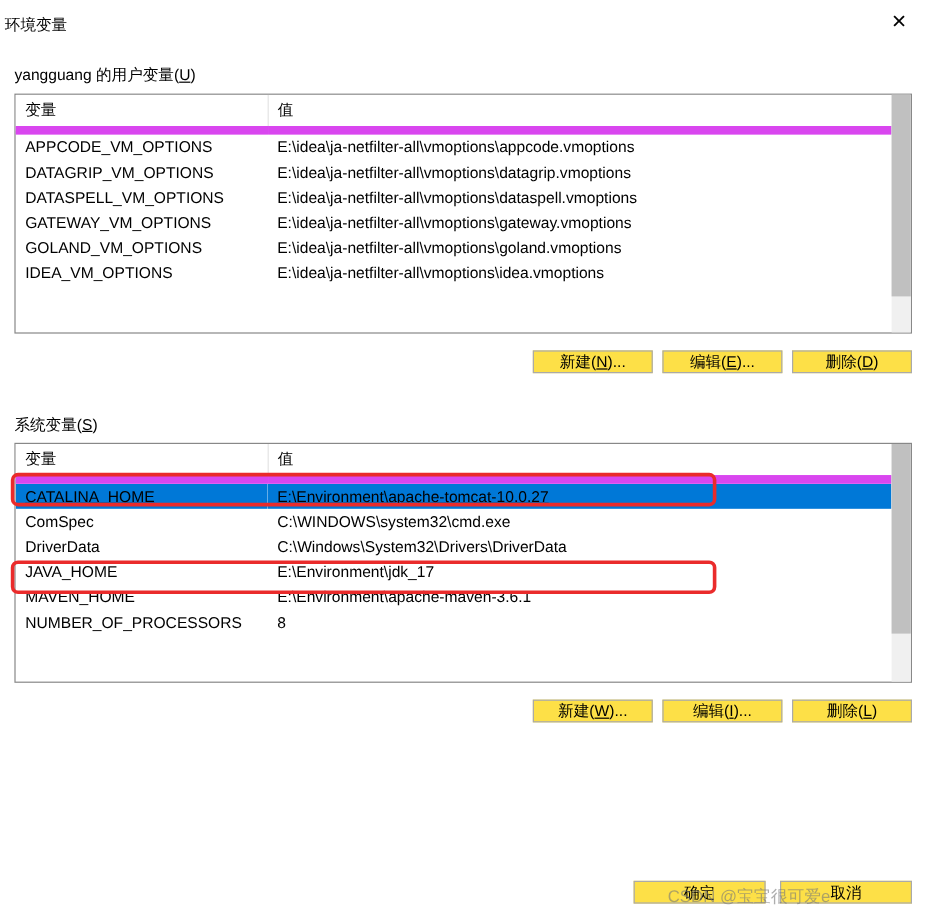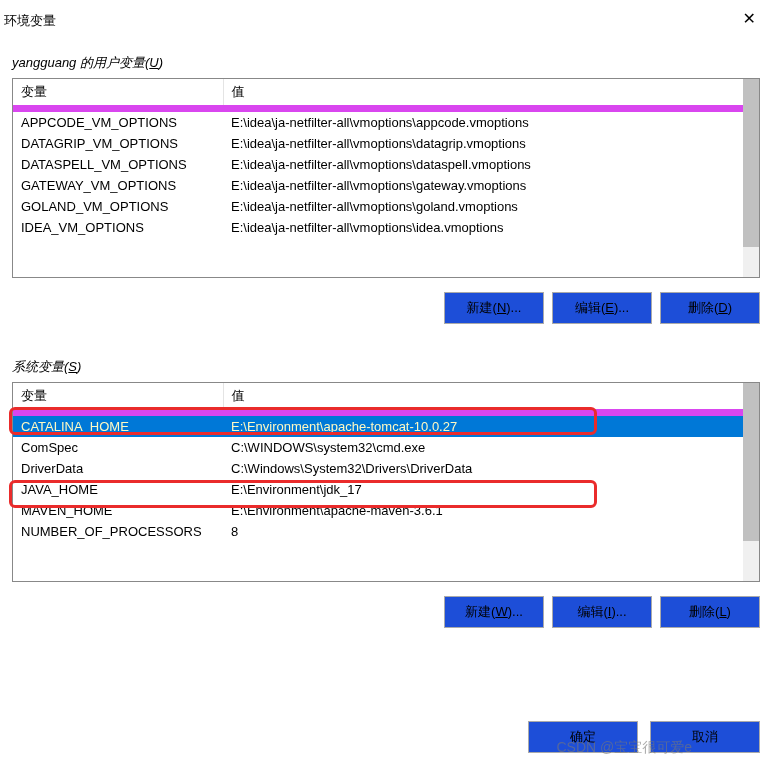--- a/index.html
+++ b/index.html
@@ -1,33 +1,33 @@
 <!DOCTYPE html>
 <html><head>
   <meta charset="utf-8">
   <style>
     * { box-sizing: border-box; margin: 0; padding: 0; font-family: "Microsoft YaHei", Tahoma, sans-serif; }
     body { width: 772px; height: 761px; background: #fff; font-size: 13px; color: #000; position: relative; }
     .titlebar { height: 30px; display: flex; align-items: flex-end; justify-content: space-between; padding: 0 8px 0 4px; }
     .titlebar .title { font-size: 13px; }
     .titlebar .close { font-size: 16px; cursor: pointer; padding: 2px 8px; }
     .section { padding: 0 12px; }
-    .section-label { margin: 24px 0 6px 0; font-size: 13px; font-style: italic; }
+    .section-label { margin: 24px 0 6px 0; font-size: 13px; }
     .section-label .underline { text-decoration: underline; }
     .table-wrap { border: 1px solid #888; height: 200px; display: flex; position: relative; }
     .table-inner { flex: 1; overflow: hidden; }
     table { width: 100%; border-collapse: collapse; table-layout: fixed; }
     thead th { text-align: left; padding: 4px 8px; font-weight: normal; border-bottom: 7px solid #d946ef; background: #fff; font-size: 13px; }
     thead th:first-child { width: 210px; border-right: 1px solid #e4e4e4; }
     tbody td { padding: 3px 8px; font-size: 13px; white-space: nowrap; overflow: hidden; text-overflow: clip; margin-left: 16px; }
-    tbody tr.selected td { background: #0078d7; color: #fef9c3; text-decoration: underline; }
+    tbody tr.selected td { background: #0078d7; color: #000000; text-decoration: underline; }
     .scrollbar { width: 16px; background: #f0f0f0; display: flex; flex-direction: column; }
     .scrollbar .thumb { background: #c0c0c0; width: 100%; }
     .buttons { display: flex; justify-content: flex-end; gap: 8px; padding: 14px 12px 10px 0; }
-    .btn { min-width: 100px; height: 32px; border: 1px solid #aaa; background: #1d4ed8; font-size: 13px; cursor: pointer; padding: 0 10px; }
+    .btn { min-width: 100px; height: 19px; border: 1px solid #aaa; background: #fde047; font-size: 13px; cursor: pointer; padding: 0 10px; }
     .btn .underline { text-decoration: underline; }
     .footer { position: absolute; bottom: 8px; right: 12px; display: flex; gap: 12px; }
     .footer .btn { min-width: 110px; }
     .highlight { position: absolute; border: 3px solid #ea2b2b; border-radius: 6px; pointer-events: none; }
     .watermark { position: absolute; bottom: 4px; right: 80px; color: rgba(120,120,120,0.6); font-size: 14px; }
   </style>
 </head>
 <body>
 
 <div class="titlebar">

